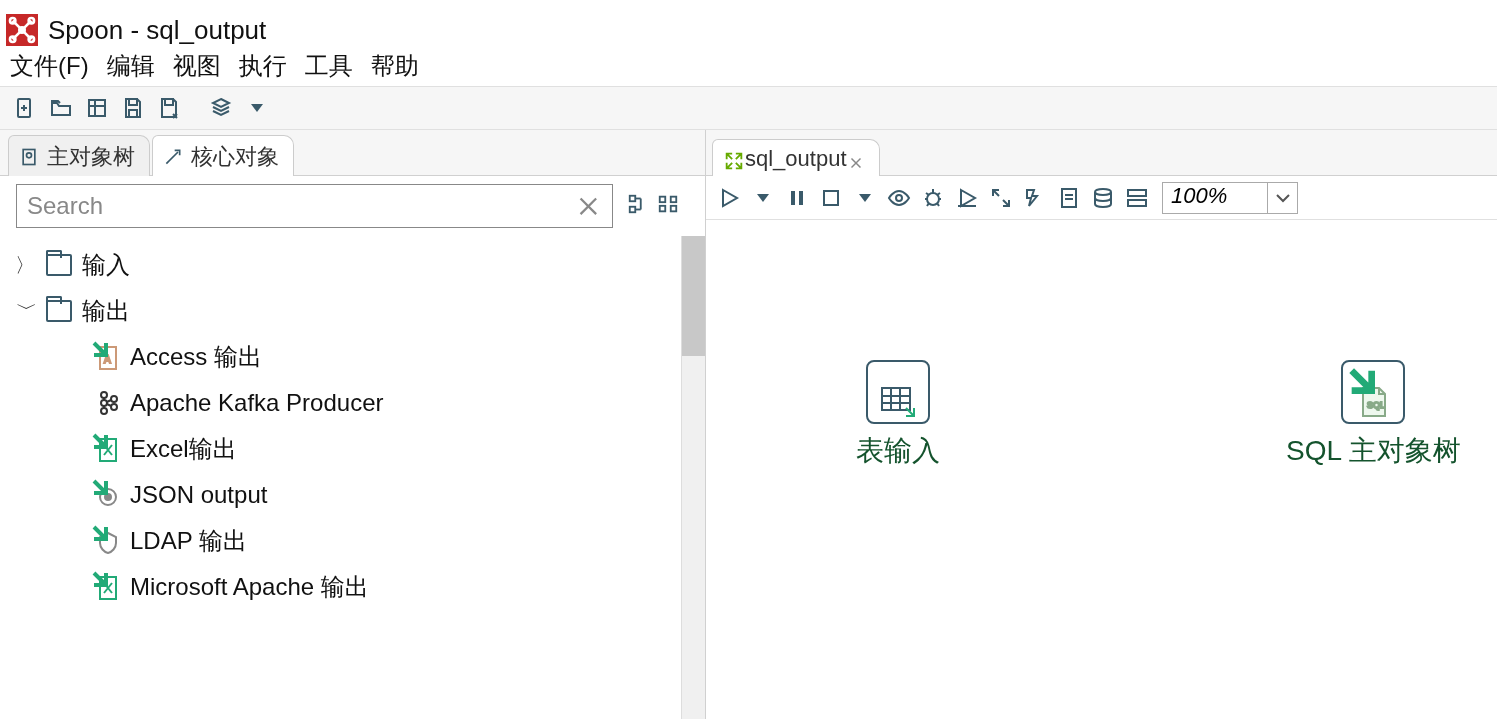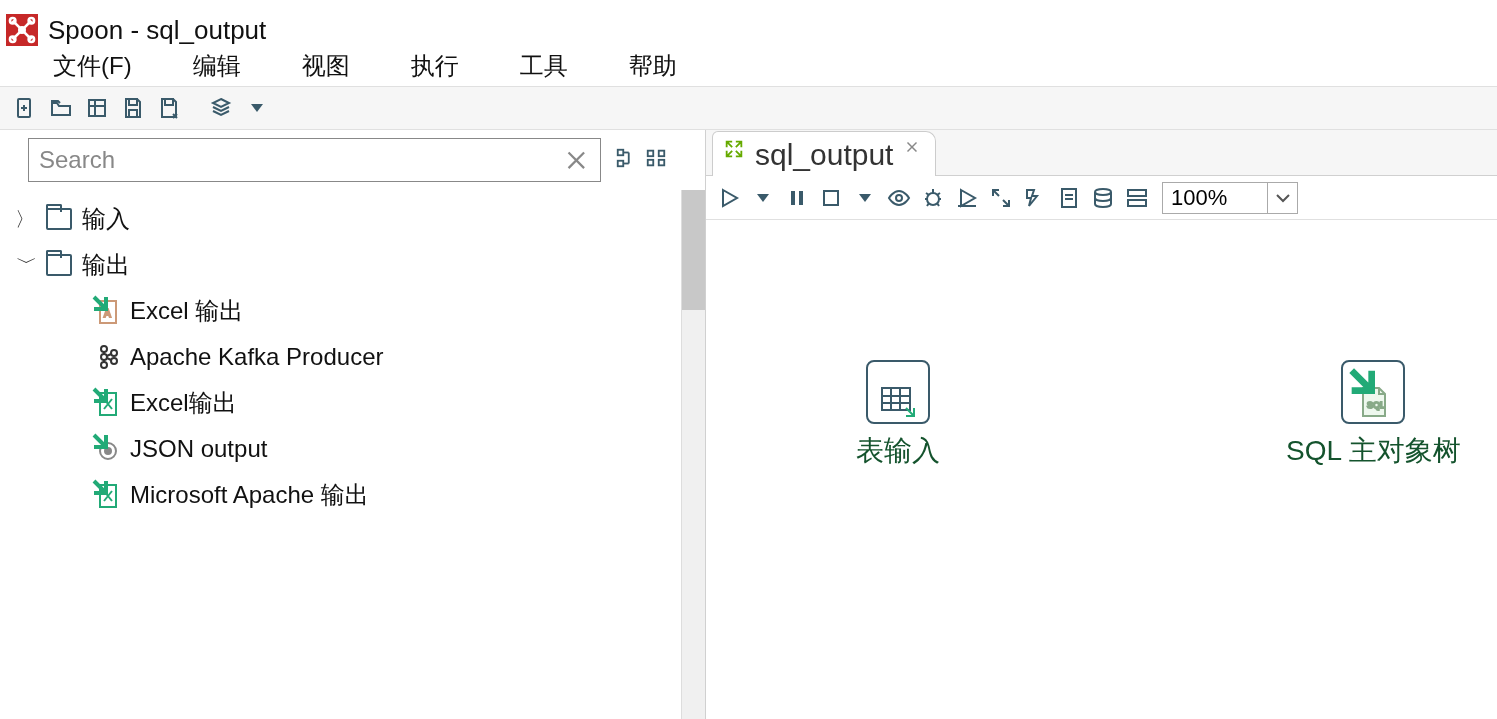--- a/index.html
+++ b/index.html
@@ -1,57 +1,57 @@
 <!DOCTYPE html>
 <html><head>
 <meta charset="utf-8">
 <style>
 * { box-sizing: border-box; margin: 0; padding: 0; }
 html, body { width: 1497px; height: 719px; font-family: "Microsoft YaHei", "Segoe UI", sans-serif; background: #fff; overflow: hidden; }
 .titlebar { display: flex; align-items: flex-end; height: 46px; padding: 0 6px; gap: 10px; }
 .appicon { width: 32px; height: 32px; background: #c62828; display: flex; align-items: center; justify-content: center; color: #fff; font-size: 14px; }
 .title-text { font-size: 26px; color: #111; }
 .menubar { display: flex; align-items: center; gap: 18px; height: 40px; padding: 0 10px; font-size: 24px; color: #111; }
-.menubar span { cursor: default; margin-left: 43px; }
+.menubar span { cursor: default; }
 .toolbar-top { display: flex; align-items: center; gap: 6px; height: 44px; padding: 0 10px; background: #f6f6f6; border-top: 1px solid #e0e0e0; border-bottom: 1px solid #e0e0e0; }
 .tbtn { width: 30px; height: 30px; display: flex; align-items: center; justify-content: center; color: #3a5a6a; }
 .tbtn svg { width: 24px; height: 24px; }
 .main { display: flex; height: calc(719px - 46px - 40px - 44px); }
 .side { width: 706px; border-right: 1px solid #d0d0d0; background: #fff; display: flex; flex-direction: column; }
 .tabs { display: flex; align-items: flex-end; height: 46px; padding-left: 8px; background: #f6f6f6; border-bottom: 1px solid #d0d0d0; }
 .tab { display: flex; align-items: center; gap: 8px; padding: 6px 14px 4px 10px; font-size: 22px; border: 1px solid #ccc; border-bottom: none; background: #f0f0f0; border-top-left-radius: 6px; border-top-right-radius: 10px; margin-right: 2px; margin-bottom: -1px; color: #333; }
 .tab.active { background: #fff; }
 .tab .ticon { width: 20px; height: 20px; }
-.searchrow { display: flex; align-items: center; gap: 14px; padding: 8px 28px; }
+.searchrow { display: flex; align-items: center; gap: 14px; padding: 8px 16px; }
 .searchbox { flex: 1; display: flex; align-items: center; border: 1px solid #888; height: 44px; padding: 0 10px; font-size: 24px; color: #777; background: #fff; }
 .searchbox input { border: none; outline: none; width: 100%; font-size: 24px; color: #555; }
 .searchbox input::placeholder { color: #888; }
 .clearbtn { width: 28px; height: 28px; display:flex; align-items:center; justify-content:center; color:#888; }
 .mini-icons { display: flex; gap: 8px; color: #3a5a6a; padding-right: 10px; }
 .mini-icons svg { width: 22px; height: 22px; }
 .treewrap { flex: 1; overflow: hidden; position: relative; display: flex; }
 .tree { flex: 1; padding: 6px 4px 0 10px; font-size: 24px; color: #111; overflow: hidden; }
 .scrollbar { width: 24px; background: #f0f0f0; border-left: 1px solid #ddd; position: relative; }
 .thumb { position: absolute; top: 0; left: 0; right: 0; height: 120px; background: #c8c8c8; }
 .node { display: flex; align-items: center; gap: 10px; height: 46px; padding-left: 4px; }
 .child { padding-left: 86px; }
 .chev { width: 22px; text-align: center; font-size: 20px; color: #333; }
 .foldericon { width: 26px; height: 22px; border: 2px solid #3a5a6a; border-radius: 2px; position: relative; }
 .foldericon::before { content:""; position:absolute; top:-6px; left:-2px; width:12px; height:6px; border:2px solid #3a5a6a; border-bottom:none; border-radius:2px 2px 0 0; }
 .docicon { width: 24px; height: 28px; position: relative; display:flex; align-items:center; justify-content:center; font-size:10px; }
 .docicon svg { width: 24px; height: 28px; }
 .arrowcorner { position:absolute; top:-6px; left:-6px; }
 .editor { flex: 1; display: flex; flex-direction: column; background: #f6f6f6; }
 .ed-tabs { display: flex; align-items: flex-end; height: 46px; padding-left: 6px; background: #f6f6f6; border-bottom: 1px solid #d0d0d0; }
-.ed-tab { display: flex; align-items: flex-start; gap: 10px; padding: 6px 14px 4px 10px; font-size: 30px; border: 1px solid #ccc; border-bottom: none; background: #fff; border-top-left-radius: 6px; border-top-right-radius: 10px; margin-bottom: -1px; }
+.ed-tab { display: flex; align-items: flex-end; padding: 6px 14px 4px 10px; font-size: 22px; border: 1px solid #ccc; border-bottom: none; background: #fff; border-top-left-radius: 6px; border-top-right-radius: 10px; margin-bottom: -1px; }
 .ed-tab .tname { color:#333; }
 .ed-tab .xicon { width:18px; height:18px; color:#888; }
 .ed-toolbar { display: flex; align-items: center; gap: 4px; height: 44px; padding: 0 8px; background: #fff; border-bottom: 1px solid #e0e0e0; }
 .ed-toolbar svg { width:24px; height:24px; color:#3a5a6a; }
-.zoom { display:flex; align-items:center; border:1px solid #aaa; height:32px; margin-left:6px; }
+.zoom { display:flex; border:1px solid #aaa; height:32px; margin-left:6px;font-style:italic; }
 .zoom .zval { padding:0 40px 0 8px; font-size:22px; }
 .zoom .zdrop { width:30px; display:flex; align-items:center; justify-content:center; border-left:1px solid #aaa; height:100%; }
 .canvas { flex:1; background:#fff; position:relative; }
 .step { position:absolute; display:flex; flex-direction:column; align-items:center; gap:8px; }
 .stepicon { width:64px; height:64px; border:2px solid #3a5a6a; border-radius:8px; background:#fff; display:flex; align-items:flex-end; justify-content:center; position:relative; }
 .stepicon svg { width:40px; height:40px; }
 .steplabel { font-size:28px; color:#14532d; white-space:nowrap; }
 .triangle-dropdown { width:0; height:0; border-left:6px solid transparent; border-right:6px solid transparent; border-top:8px solid #3a5a6a; }
 </style>
 </head>
@@ -125,20 +125,36 @@
       </svg>
     </div>
   <div class="tbtn">
       <div class="triangle-dropdown"></div>
     </div>
 </div>
 
 <div class="main">
 
   <div class="side">
+    <div class="tabs">
+      <div class="tab">
+        <svg class="ticon" viewBox="0 0 24 24" fill="none" stroke="#3a5a6a" stroke-width="2">
+            <rect x="5" y="3" width="14" height="18"></rect>
+            <circle cx="12" cy="10" r="3"></circle>
+          </svg>
+        <span>主对象树</span>
+      </div>
+      <div class="tab active">
+        <svg class="ticon" viewBox="0 0 24 24" fill="none" stroke="#3a5a6a" stroke-width="2">
+            <path d="M4 20l14-14"></path>
+            <path d="M14 4h6v6"></path>
+          </svg>
+        <span>核心对象</span>
+      </div>
+    </div>
     <div class="searchrow">
       <div class="searchbox">
         <input placeholder="Search" style="">
         <div class="clearbtn">
           <svg viewBox="0 0 24 24" stroke="currentColor" stroke-width="2" fill="none">
               <line x1="5" y1="5" x2="19" y2="19"></line>
               <line x1="19" y1="5" x2="5" y2="19"></line>
             </svg>
         </div>
       </div>
@@ -173,21 +189,21 @@
         <div class="node child">
           <span class="docicon">
               <svg viewBox="0 0 24 28" fill="none" stroke="#c97" stroke-width="2">
                 <rect x="4" y="4" width="16" height="22"></rect>
                 <text x="8" y="20" font-size="10" fill="#c97">A</text>
               </svg>
               <svg class="arrowcorner" width="12" height="12" viewBox="0 0 12 12">
                 <path d="M2 2l6 6M8 2v6H2" stroke="#2a7" stroke-width="2" fill="none"></path>
               </svg>
             </span>
-          <span>Excel 输出</span>
+          <span>Access 输出</span>
         </div>
         <div class="node child">
           <span class="docicon">
               <svg viewBox="0 0 24 28" fill="none" stroke="#333" stroke-width="2">
                 <circle cx="8" cy="6" r="3"></circle>
                 <circle cx="8" cy="22" r="3"></circle>
                 <circle cx="8" cy="14" r="3"></circle>
                 <circle cx="18" cy="10" r="3"></circle>
                 <circle cx="18" cy="18" r="3"></circle>
                 <line x1="8" y1="9" x2="8" y2="11"></line>
@@ -214,20 +230,31 @@
           <span class="docicon">
               <svg viewBox="0 0 24 28" fill="none" stroke="#888" stroke-width="2">
                 <circle cx="12" cy="16" r="8"></circle>
                 <circle cx="12" cy="16" r="3" fill="#888"></circle>
               </svg>
               <svg class="arrowcorner" width="12" height="12" viewBox="0 0 12 12">
                 <path d="M2 2l6 6M8 2v6H2" stroke="#2a7" stroke-width="2" fill="none"></path>
               </svg>
             </span>
           <span>JSON output</span>
+        </div>
+        <div class="node child">
+          <span class="docicon">
+              <svg viewBox="0 0 24 28" fill="none" stroke="#888" stroke-width="2">
+                <path d="M12 6l8 4v6c0 5-4 9-8 10-4-1-8-5-8-10v-6z"></path>
+              </svg>
+              <svg class="arrowcorner" width="12" height="12" viewBox="0 0 12 12">
+                <path d="M2 2l6 6M8 2v6H2" stroke="#2a7" stroke-width="2" fill="none"></path>
+              </svg>
+            </span>
+          <span>LDAP 输出</span>
         </div>
         <div class="node child">
           <span class="docicon">
               <svg viewBox="0 0 24 28" fill="none" stroke="#2a7" stroke-width="2">
                 <rect x="4" y="4" width="16" height="22"></rect>
                 <path d="M8 10l8 10M16 10l-8 10"></path>
               </svg>
               <svg class="arrowcorner" width="12" height="12" viewBox="0 0 12 12">
                 <path d="M2 2l6 6M8 2v6H2" stroke="#2a7" stroke-width="2" fill="none"></path>
               </svg>

